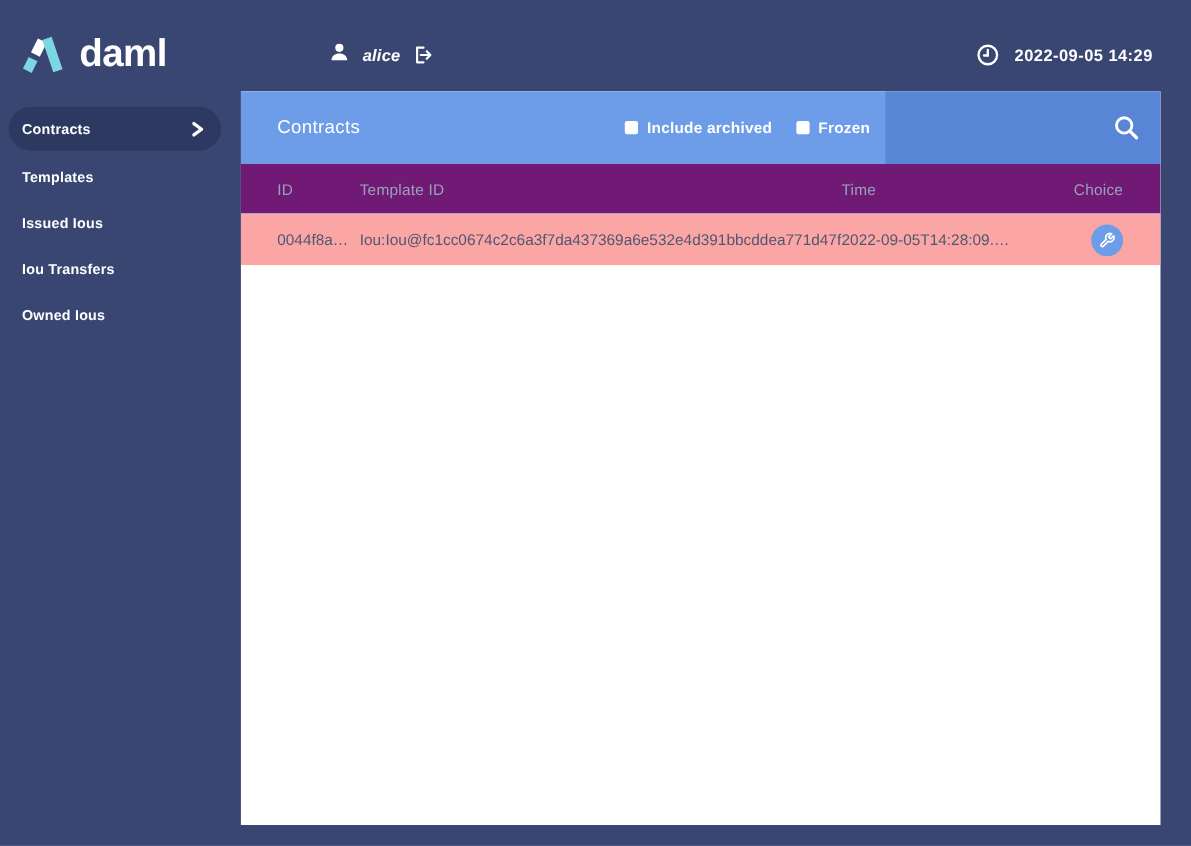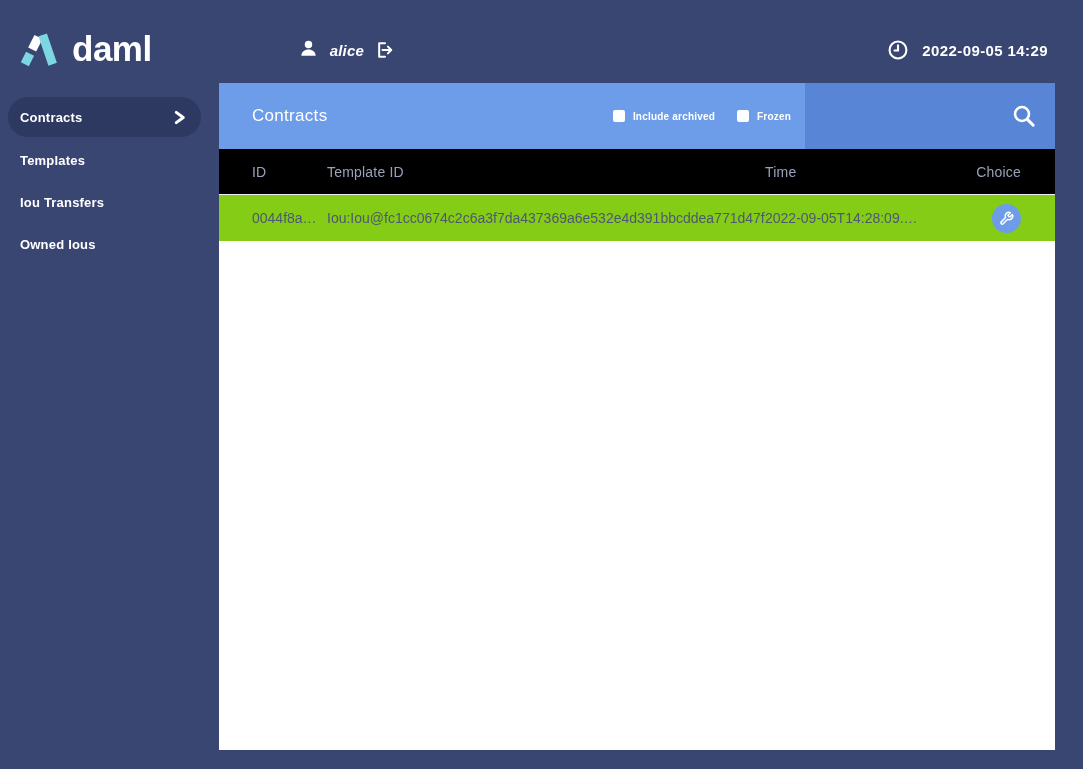--- a/index.html
+++ b/index.html
@@ -29,28 +29,28 @@
     padding-left:12px; padding-right:14px; justify-content:space-between;
   }
 
   
   .main-panel { position:absolute; left:219px; top:83px; width:836px; height:667px; background:#ffffff; overflow:hidden; }
   .panel-header { height:66px; background:#6d9ce9; display:flex; align-items:center; }
   .panel-title { color:#ffffff; font-size:17px; font-weight:500; letter-spacing:0.3px; padding-left:33px; }
   .filters { margin-left:auto; display:flex; align-items:center; gap:22px; margin-right:14px; }
   .filter { display:flex; align-items:center; gap:8px; cursor:pointer; }
   .cb-box { width:12px; height:12px; background:#ffffff; border-radius:2px; display:inline-block; }
-  .cb-label { color:#ffffff; font-size:10px; font-weight:700; letter-spacing:0.2px; }
+  .cb-label { color:#ffffff; font-size:14px; font-weight:700; letter-spacing:0.2px; }
   .search-section { width:250px; height:66px; background:#5885d6; display:flex; align-items:center; justify-content:flex-end; padding-right:17px; cursor:pointer; }
 
   
   .tbl-grid { display:grid; grid-template-columns:75px 438px 1fr 64px; padding:0 34px 0 33px; align-items:center; }
-  .tbl-head { height:46px; background:#000000; color:#98a2b8; font-size:14px; letter-spacing:0.2px; border-bottom:1px solid #eef0f5; }
+  .tbl-head { height:46px; background:#701a75; color:#98a2b8; font-size:14px; letter-spacing:0.2px; border-bottom:1px solid #eef0f5; }
   .tbl-head .col-choice { text-align:right; }
-  .tbl-row { height:46px; background:#84cc16; color:#4d5972; font-size:14px; cursor:pointer; }
+  .tbl-row { height:46px; background:#fca5a5; color:#4d5972; font-size:14px; cursor:pointer; }
   .cell { white-space:nowrap; overflow:hidden; }
   .cell-choice { display:flex; justify-content:flex-end; }
   .choice-btn { width:29px; height:29px; border-radius:50%; background:#6d9ce9; border:none; display:flex; align-items:center; justify-content:center; cursor:pointer; }
 </style>
 </head>
 <body>
 
 <div class="topbar">
   <div class="logo">
     <span>
@@ -97,20 +97,23 @@
     <span style="display:flex;">
       <svg width="15" height="15" viewBox="0 0 14 14" fill="none" stroke="#ffffff" stroke-width="2.8" stroke-linecap="round" stroke-linejoin="round">
         <polyline points="4,2.2 10.5,7 4,11.8"></polyline>
       </svg>
     </span>
   </div>
   <div class="side-item">
     <span>Templates</span>
   </div>
   <div class="side-item">
+    <span>Issued Ious</span>
+  </div>
+  <div class="side-item">
     <span>Iou Transfers</span>
   </div>
   <div class="side-item">
     <span>Owned Ious</span>
   </div>
 </nav>
 
 <main class="main-panel">
 
   <div class="panel-header">

